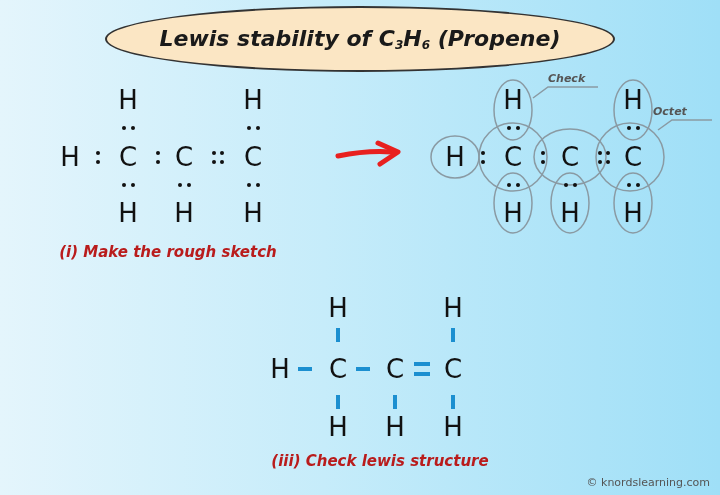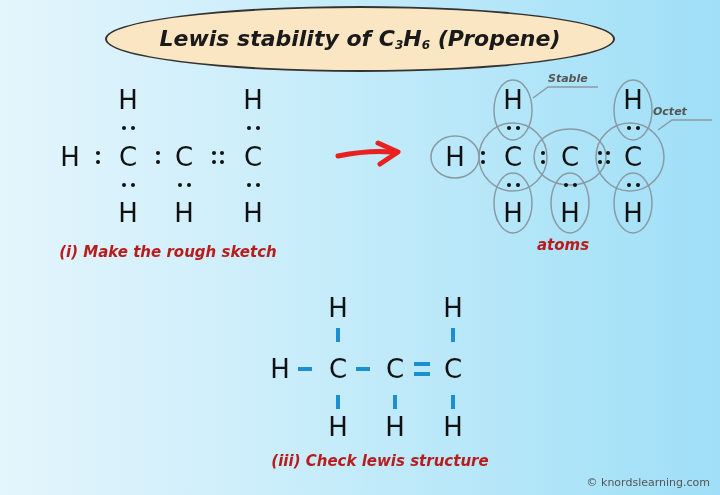--- a/index.html
+++ b/index.html
@@ -120,24 +120,23 @@
       <span class="dot" style="left:598px;top:160px"></span>
     <span class="dot" style="left:606px;top:151px"></span>
       <span class="dot" style="left:606px;top:160px"></span>
     <span class="dot" style="left:507px;top:183px"></span>
       <span class="dot" style="left:516px;top:183px"></span>
     <span class="dot" style="left:564px;top:183px"></span>
       <span class="dot" style="left:573px;top:183px"></span>
     <span class="dot" style="left:627px;top:183px"></span>
       <span class="dot" style="left:636px;top:183px"></span>
   </div>
-  <span class="label" style="left:548px;top:72px">Stable</span>
+  <span class="label" style="left:548px;top:72px">Check</span>
   <span class="label" style="left:653px;top:105px">Octet</span>
   <div class="caption" style="left:563px;top:236px">
-    <div>atoms</div>
   </div>
 </div>
 
 <div>
   <span class="atom" style="left:338px;top:308px">H</span>
   <span class="atom" style="left:453px;top:308px">H</span>
   <span class="atom" style="left:280px;top:369px">H</span>
   <span class="atom" style="left:338px;top:369px">C</span>
   <span class="atom" style="left:395px;top:369px">C</span>
   <span class="atom" style="left:453px;top:369px">C</span>

